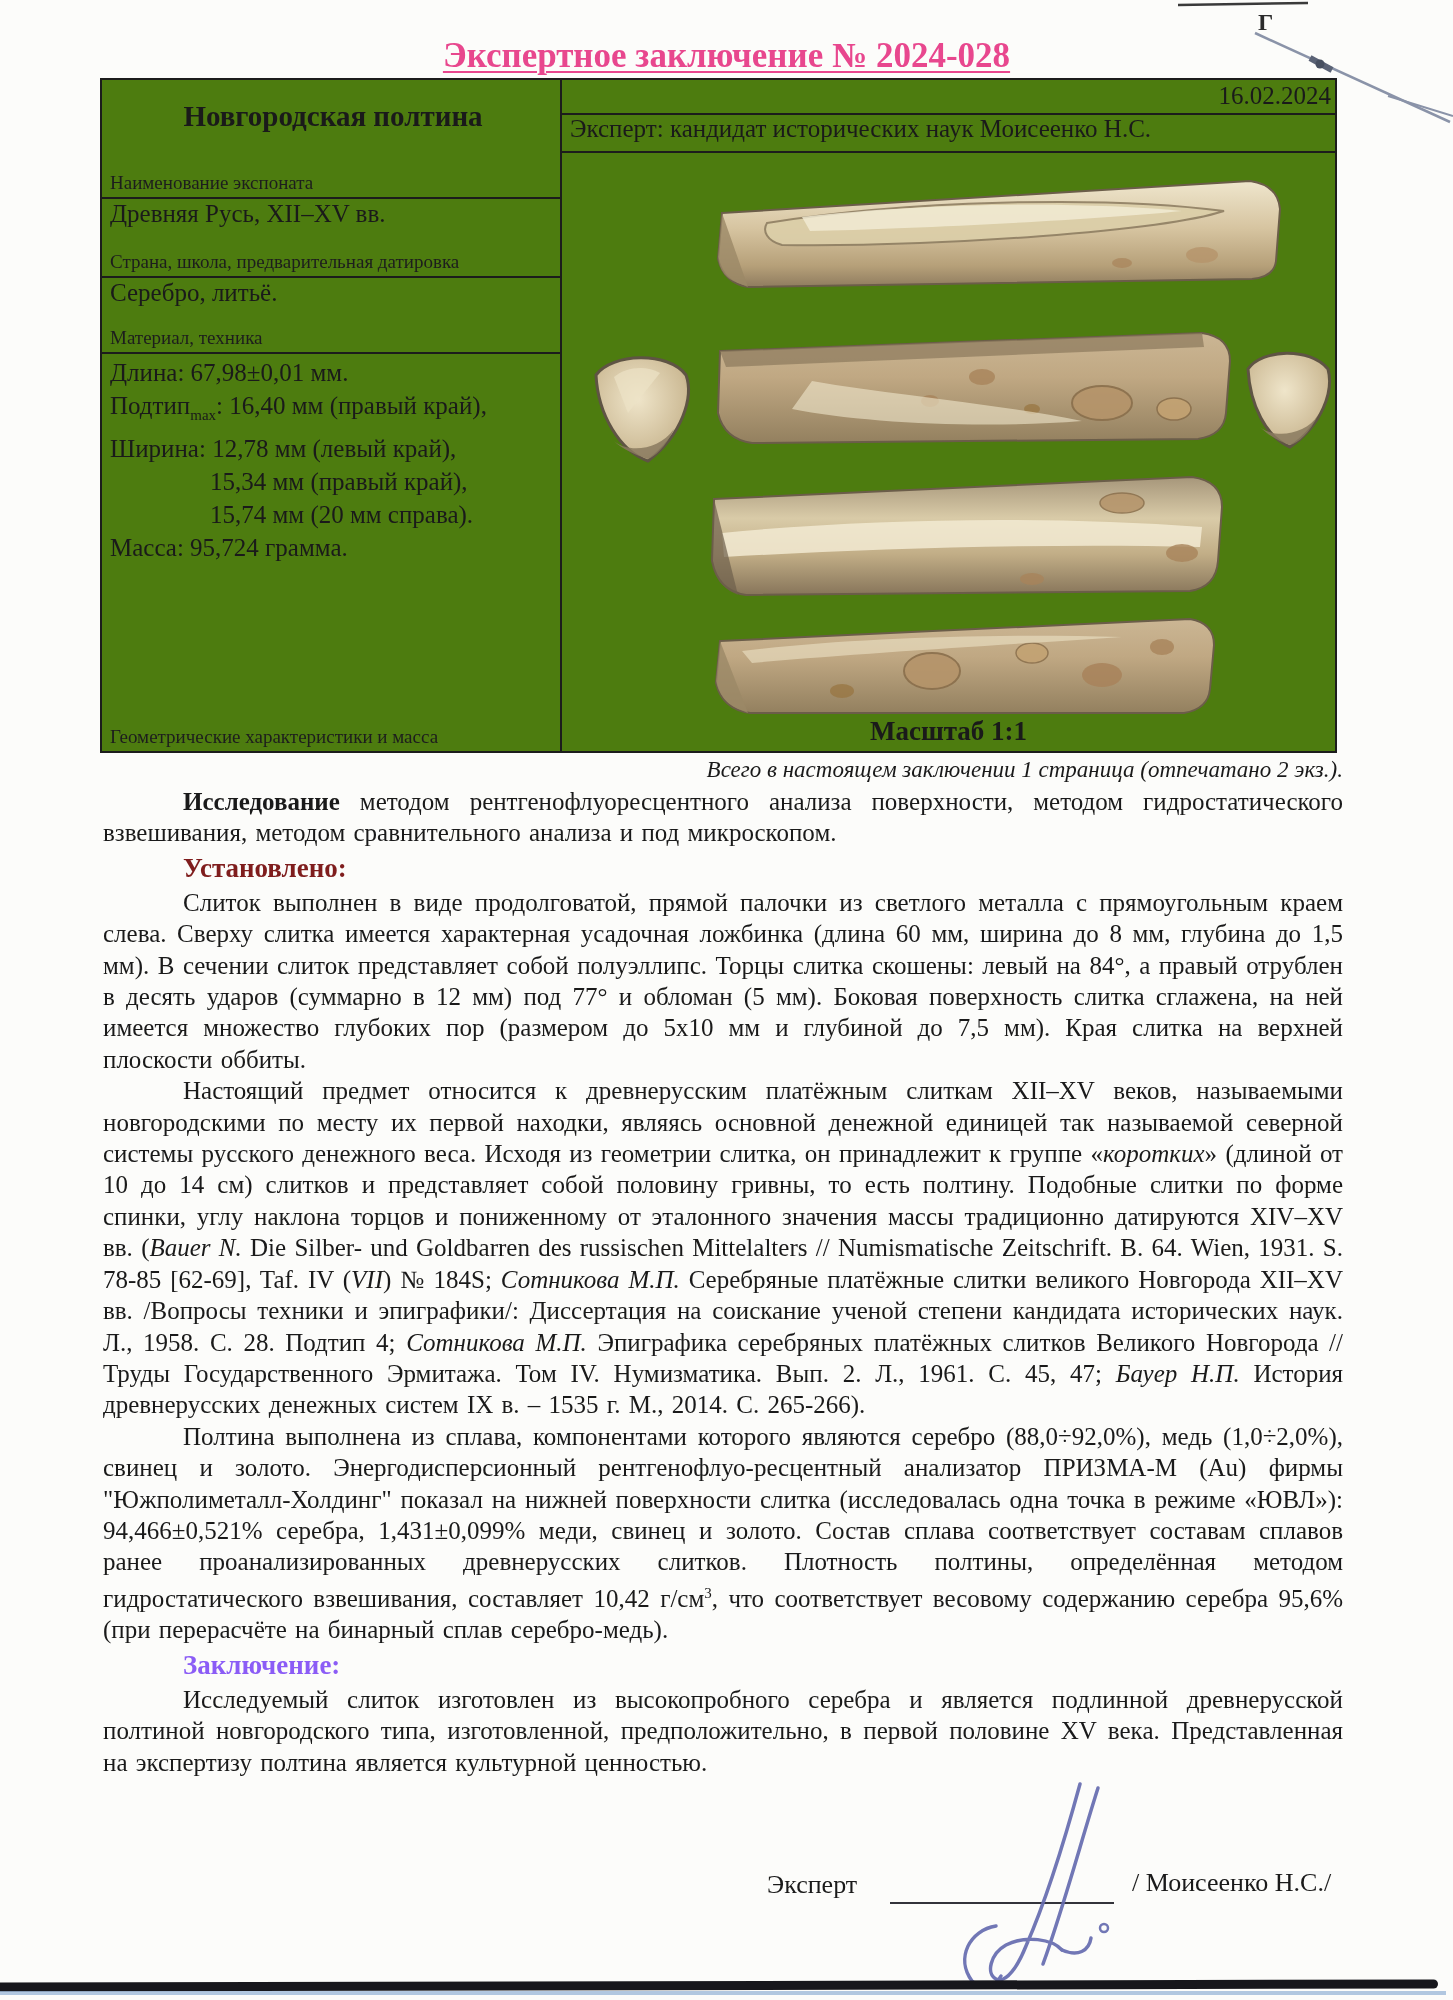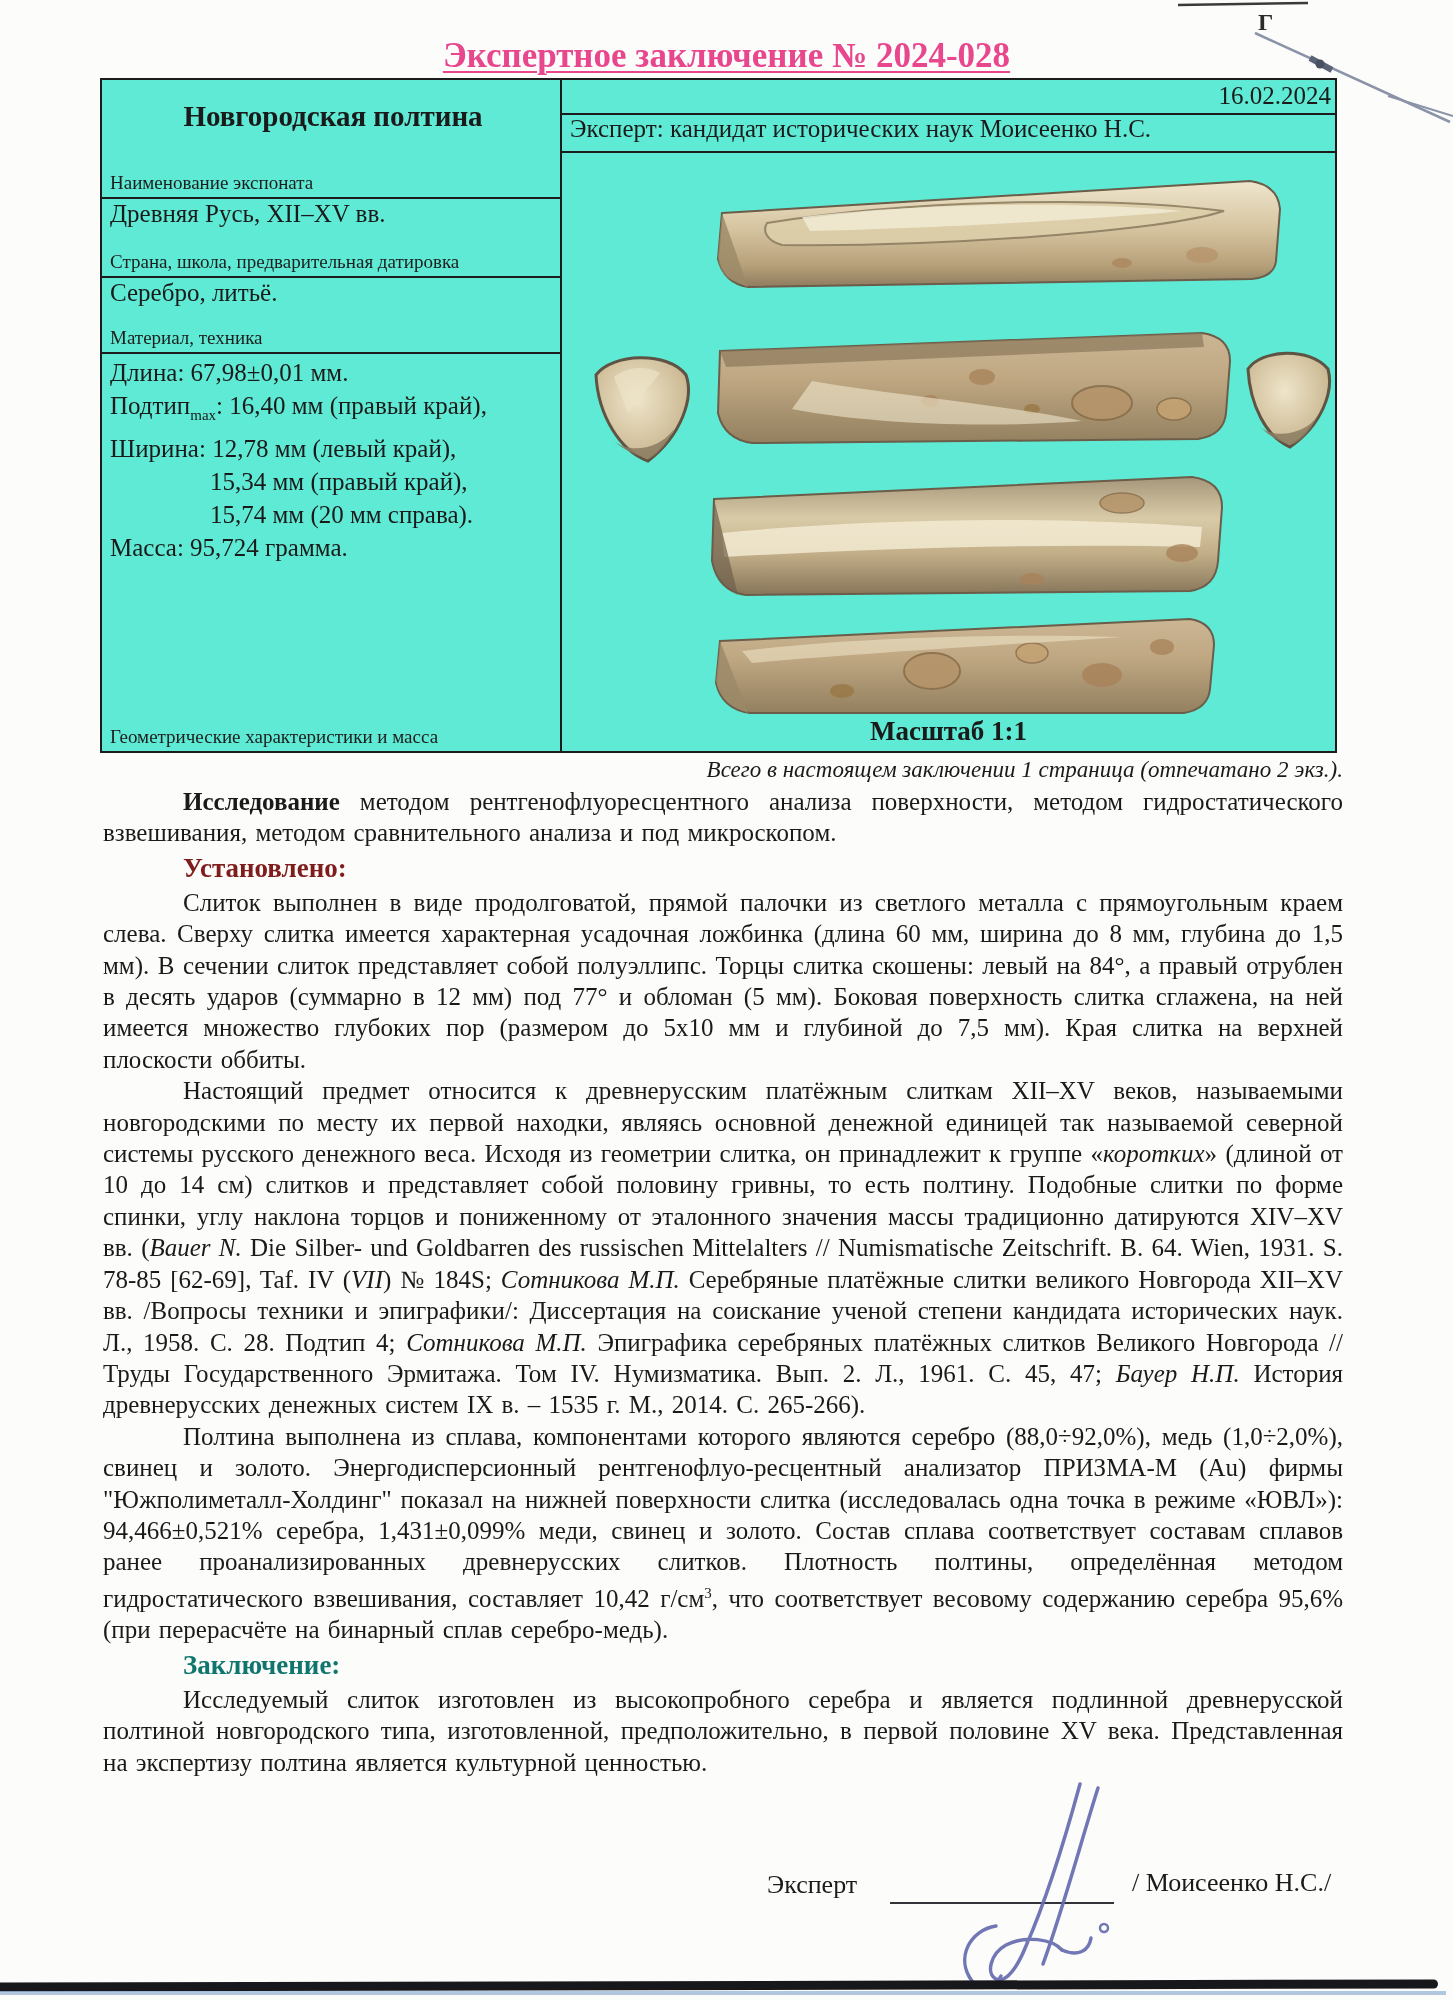--- a/index.html
+++ b/index.html
@@ -9,21 +9,21 @@
     font-family:"Liberation Serif","DejaVu Serif",serif;
     color:#1a1a1a;
   }
   
   .doc-title{
     position:absolute;left:0;top:36px;width:1453px;text-align:center;
     font-size:35px;font-weight:bold;
     text-decoration:underline;text-decoration-thickness:2px;text-underline-offset:4px;
   }
   
-  #table{position:absolute;left:100px;top:78px;width:1233px;height:671px;border:2px solid #1c1c1c;background:#5eead4;}
+  #table{position:absolute;left:100px;top:78px;width:1233px;height:671px;border:2px solid #1c1c1c;background:#4d7c0f;}
   #col-divider{position:absolute;left:458px;top:0;bottom:0;border-left:2px solid #1c1c1c;}
   .hb{position:absolute;border-top:2px solid #1c1c1c;}
   .hb.l{left:0;width:458px;}
   .hb.r{left:460px;right:0;}
   .cell{position:absolute;display:flex;flex-direction:column;justify-content:space-between;box-sizing:border-box;}
   .cell .val{font-size:25px;line-height:1.15;padding:3px 4px 0 8px;}
   .cell .cap{font-size:19px;line-height:1.1;padding:0 0 3px 8px;color:#1d1d1d;}
   .cell .big{font-weight:bold;font-size:29px;text-align:center;padding-top:20px;}
   .m-line{font-size:25px;line-height:33px;padding-left:8px;}
   .m-line.indent{padding-left:108px;}
@@ -190,21 +190,21 @@
 </div>
 
 <div class="page-note">Всего в настоящем заключении 1 страница (отпечатано 2 экз.).</div>
 
 <div class="body-text">
   <p><span class="run-b">Исследование</span><span> методом рентгенофлуоресцентного анализа поверхности, методом гидростатического взвешивания, методом сравнительного анализа и под микроскопом.</span></p>
   <div class="red-heading" style="color:#7f1d1d;">Установлено:</div>
   <p><span>Слиток выполнен в виде продолговатой, прямой палочки из светлого металла с прямоугольным краем слева. Сверху слитка имеется характерная усадочная ложбинка (длина 60 мм, ширина до 8 мм, глубина до 1,5 мм). В сечении слиток представляет собой полуэллипс. Торцы слитка скошены: левый на 84°, а правый отрублен в десять ударов (суммарно в 12 мм) под 77° и обломан (5 мм). Боковая поверхность слитка сглажена, на ней имеется множество глубоких пор (размером до 5х10 мм и глубиной до 7,5 мм). Края слитка на верхней плоскости оббиты.</span></p>
   <p><span>Настоящий предмет относится к древнерусским платёжным слиткам XII–XV веков, называемыми новгородскими по месту их первой находки, являясь основной денежной единицей так называемой северной системы русского денежного веса. Исходя из геометрии слитка, он принадлежит к группе «</span><span class="run-i">коротких</span><span>» (длиной от 10 до 14 см) слитков и представляет собой половину гривны, то есть полтину. Подобные слитки по форме спинки, углу наклона торцов и пониженному от эталонного значения массы традиционно датируются XIV–XV вв. (</span><span class="run-i">Bauer N.</span><span> Die Silber- und Goldbarren des russischen Mittelalters // Numismatische Zeitschrift. B. 64. Wien, 1931. S. 78-85 [62-69], Taf. IV (</span><span class="run-i">VII</span><span>) № 184S; </span><span class="run-i">Сотникова М.П.</span><span> Серебряные платёжные слитки великого Новгорода XII–XV вв. /Вопросы техники и эпиграфики/: Диссертация на соискание ученой степени кандидата исторических наук. Л., 1958. С. 28. Подтип 4; </span><span class="run-i">Сотникова М.П.</span><span> Эпиграфика серебряных платёжных слитков Великого Новгорода // Труды Государственного Эрмитажа. Том IV. Нумизматика. Вып. 2. Л., 1961. С. 45, 47; </span><span class="run-i">Бауер Н.П.</span><span> История древнерусских денежных систем IX в. – 1535 г. М., 2014. С. 265-266).</span></p>
   <p><span>Полтина выполнена из сплава, компонентами которого являются серебро (88,0÷92,0%), медь (1,0÷2,0%), свинец и золото. Энергодисперсионный рентгенофлуо-ресцентный анализатор ПРИЗМА-М (Au) фирмы "Южполиметалл-Холдинг" показал на нижней поверхности слитка (исследовалась одна точка в режиме «ЮВЛ»): 94,466±0,521% серебра, 1,431±0,099% меди, свинец и золото. Состав сплава соответствует составам сплавов ранее проанализированных древнерусских слитков. Плотность полтины, определённая методом гидростатического взвешивания, составляет 10,42 г/см</span><sup>3</sup><span>, что соответствует весовому содержанию серебра 95,6% (при перерасчёте на бинарный сплав серебро-медь).</span></p>
-  <div class="red-heading" style="color:#0f766e;">Заключение:</div>
+  <div class="red-heading" style="color:#8b5cf6;">Заключение:</div>
   <p><span>Исследуемый слиток изготовлен из высокопробного серебра и является подлинной древнерусской полтиной новгородского типа, изготовленной, предположительно, в первой половине XV века. Представленная на экспертизу полтина является культурной ценностью.</span></p>
 </div>
 
 <div class="sig-label">Эксперт</div>
 <div class="sig-line"></div>
 <div class="sig-name">/ Моисеенко Н.С./</div>
 
 <svg style="position:absolute;left:930px;top:1778px;" width="240" height="218" viewBox="0 0 240 218">
   <g stroke="#666cb0" stroke-width="3.5" fill="none" stroke-linecap="round" opacity="0.92">
     <path d="M150,6 C138,50 118,118 96,168 C88,188 76,206 66,201 C56,196 60,176 76,167 C96,157 122,161 132,172"></path>

